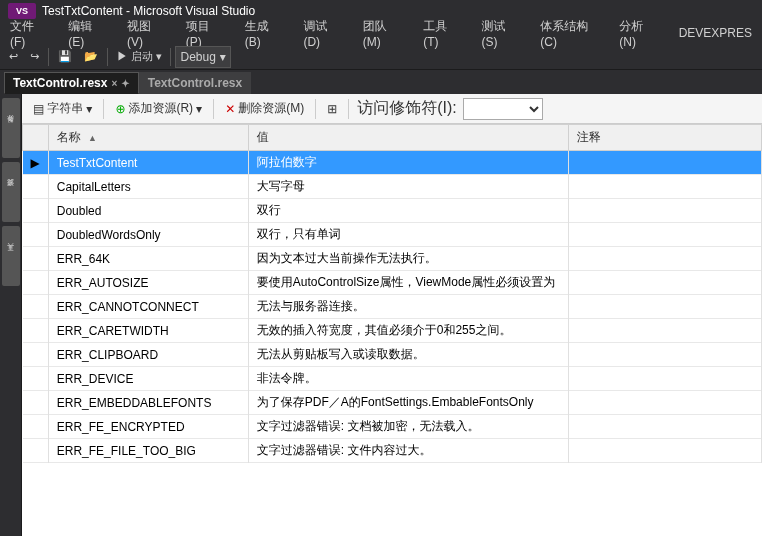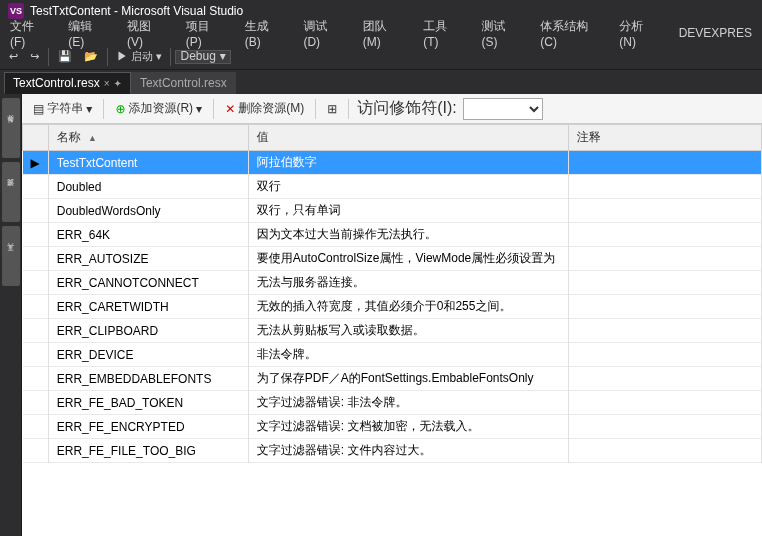--- a/index.html
+++ b/index.html
@@ -16,21 +16,21 @@
     .title-bar {
       background: #2d2d30;
       color: #fff;
       height: 22px;
       display: flex;
       align-items: center;
       padding: 0 8px;
       font-size: 12px;
     }
     .title-bar-icon {
-      width: 16px;
+      width: 28px;
       height: 16px;
       margin-right: 6px;
       background: #701a75;
       display: inline-block;
       border-radius: 2px;
       font-size: 9px;
       color: #fff;
       text-align: center;
       line-height: 16px;
       font-weight: bold;
@@ -77,36 +77,37 @@
     .toolbar-separator {
       width: 1px;
       height: 18px;
       background: #555;
       margin: 0 2px;
     }
     .debug-dropdown {
       background: #3e3e40;
       border: 1px solid #555;
       color: #d0d0d0;
-      height: 14px;
+      height: 22px;
       padding: 0 4px;
       font-size: 12px;
       display: flex;
-      align-items: flex-end;
+      align-items: center;
       cursor: pointer;
       gap: 4px;
     }
 
     
     .tab-bar {
       background: #2d2d30;
       height: 24px;
       display: flex;
       align-items: flex-end;
       padding: 0 4px;
+      font-weight: bold;
     }
     .tab {
       height: 22px;
       padding: 0 8px;
       display: flex;
       align-items: center;
       font-size: 12px;
       cursor: pointer;
       gap: 4px;
       border: 1px solid transparent;
@@ -357,20 +358,26 @@
         </thead>
         <tbody id="table-body">
         <tr class="selected">
               <td class="row-arrow">▶</td>
               <td class="col-name">TestTxtContent</td>
               <td class="col-value">阿拉伯数字</td>
               <td class="col-note"></td>
             </tr>
             <tr>
               <td class="row-arrow"></td>
+              <td class="col-name">CapitalLetters</td>
+              <td class="col-value">大写字母</td>
+              <td class="col-note"></td>
+            </tr>
+            <tr>
+              <td class="row-arrow"></td>
               <td class="col-name">Doubled</td>
               <td class="col-value">双行</td>
               <td class="col-note"></td>
             </tr>
             <tr>
               <td class="row-arrow"></td>
               <td class="col-name">DoubledWordsOnly</td>
               <td class="col-value">双行，只有单词</td>
               <td class="col-note"></td>
             </tr>
@@ -407,26 +414,20 @@
             <tr>
               <td class="row-arrow"></td>
               <td class="col-name">ERR_DEVICE</td>
               <td class="col-value">非法令牌。</td>
               <td class="col-note"></td>
             </tr>
             <tr>
               <td class="row-arrow"></td>
               <td class="col-name">ERR_EMBEDDABLEFONTS</td>
               <td class="col-value">为了保存PDF／A的FontSettings.EmbableFontsOnly</td>
-              <td class="col-note"></td>
-            </tr>
-            <tr>
-              <td class="row-arrow"></td>
-              <td class="col-name">ERR_FE_BAD_TOKEN</td>
-              <td class="col-value">文字过滤器错误: 非法令牌。</td>
               <td class="col-note"></td>
             </tr>
             <tr>
               <td class="row-arrow"></td>
               <td class="col-name">ERR_FE_ENCRYPTED</td>
               <td class="col-value">文字过滤器错误: 文档被加密，无法载入。</td>
               <td class="col-note"></td>
             </tr>
             <tr>
               <td class="row-arrow"></td>

